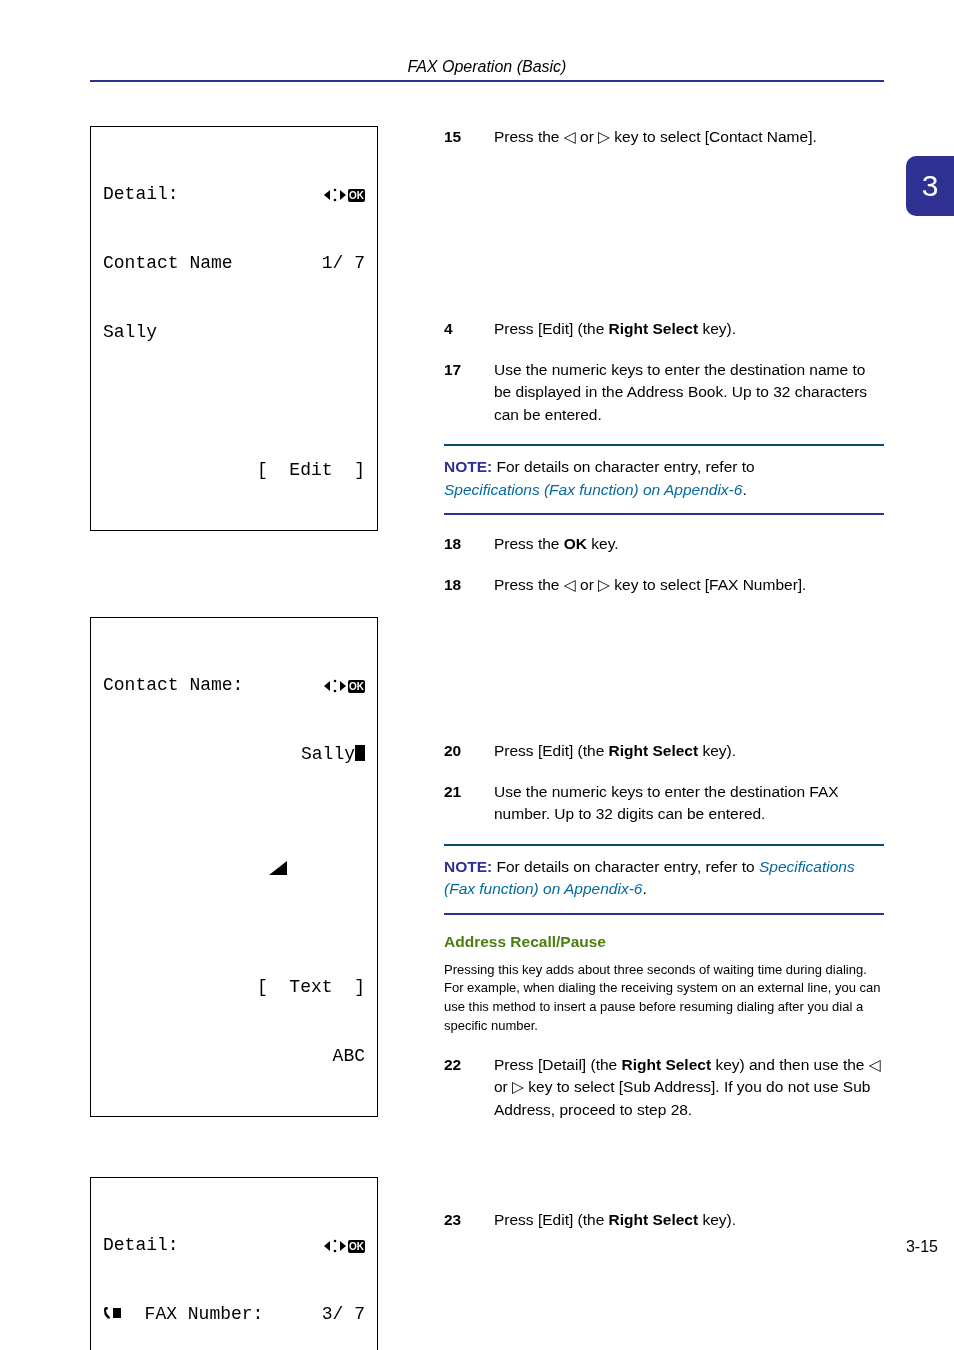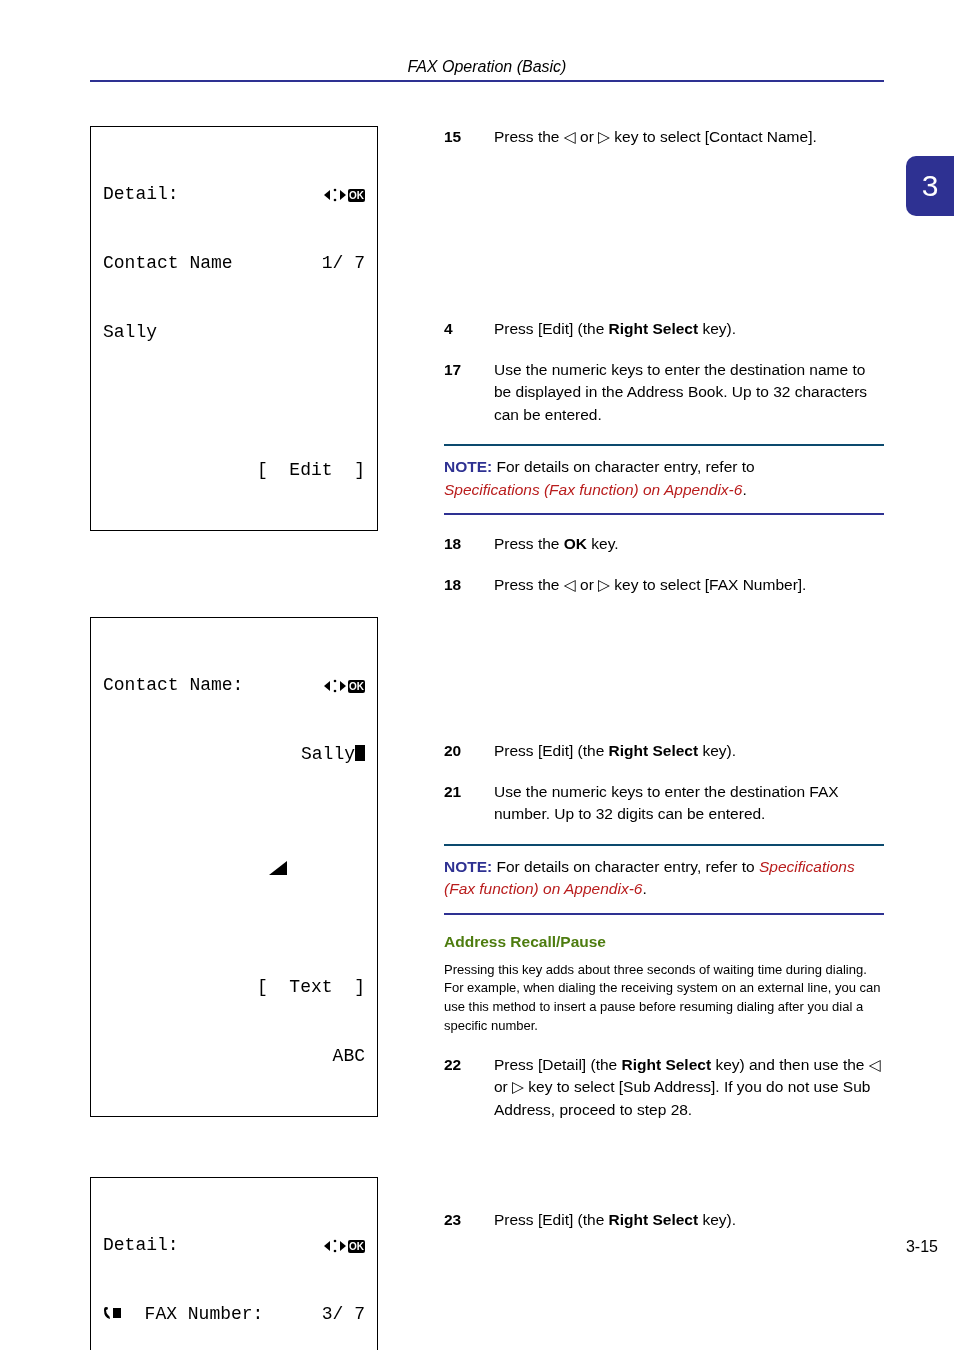--- a/index.html
+++ b/index.html
@@ -43,21 +43,21 @@
   .lcd .cursor{display:inline-block;width:10px;height:16px;background:#000;vertical-align:-2px;}
   .lcd .signal{font-size:14px;letter-spacing:-1px;}
   .ok-icon{display:inline-flex;align-items:center;gap:2px;vertical-align:-3px;}
   .ok-icon svg{display:block;}
 
   .step{display:flex;gap:22px;font-size:15.5px;line-height:1.45;margin-bottom:18px;}
   .step .num{font-weight:bold;width:28px;flex-shrink:0;text-align:left;}
   .step .txt{flex:1;}
   .notebox{border-top:2px solid #0c4a6e;border-bottom:2px solid #2e3192;padding:10px 0 12px 0;margin:6px 0 18px 0;font-size:15.5px;line-height:1.45;}
   .notebox .nlabel{color:#2e3192;font-weight:bold;}
-  .notebox .ital{font-style:italic;color:#b91c1c;}
+  .notebox .ital{font-style:italic;color:#0369a1;}
   .sub{color:#4d7c0f;font-weight:bold;font-size:15.5px;margin:4px 0 10px 0;}
   .para{font-size:13px;line-height:1.45;margin:0 0 18px 0;}
 
   .sidebox{
     position:absolute;
     right:-70px; top:30px;
     width:48px;height:60px;
     background:#2e3192;
     border-top-left-radius:10px;
     border-bottom-left-radius:10px;

